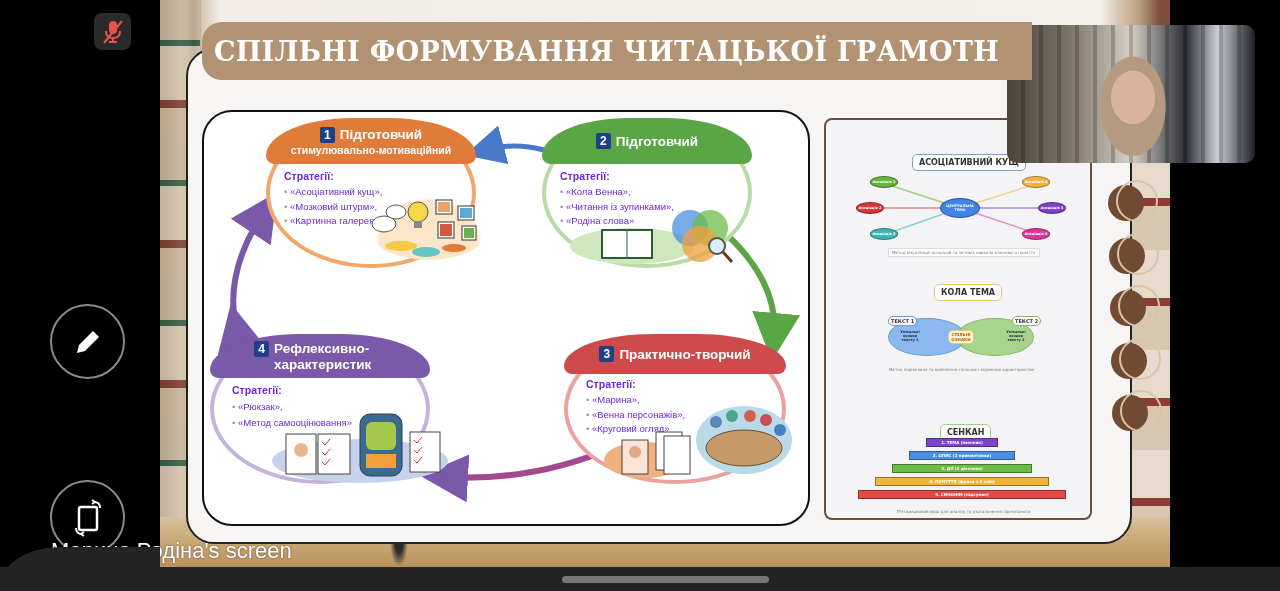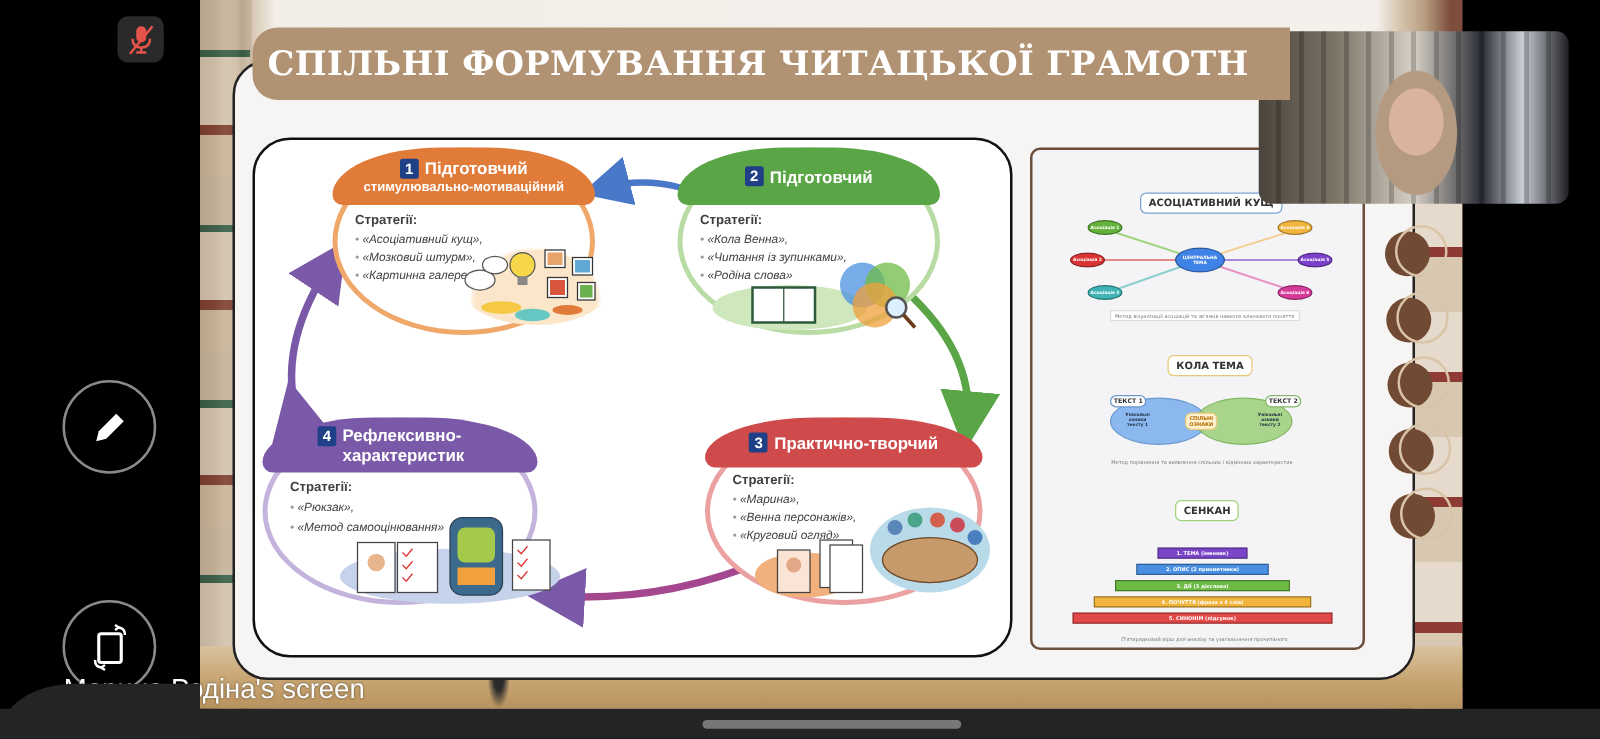--- a/index.html
+++ b/index.html
@@ -56,24 +56,24 @@
   .stage .head {
     position: absolute; color: #fff; font-family: "Liberation Sans", sans-serif; font-weight: bold;
     display: flex; flex-direction: column; align-items: center; justify-content: center; text-align: center;
   }
   .head .num {
     display: inline-block; background: #1f3f86; color: #fff; width: 15px; height: 16px; line-height: 16px;
     font-size: 12px; text-align: center; border-radius: 2px; margin-right: 5px;
   }
   .head .line1 { font-size: 13.5px; display: flex; align-items: center; }
   .head .line2 { font-size: 10.5px; margin-top: 1px; }
-  .strat { position: absolute; font-family: "Liberation Sans", sans-serif; color: #404040; }
+  .strat { position: absolute; font-family: "Liberation Sans", sans-serif; color: #6d28d9; }
   .strat .lbl { font-weight: bold; font-size: 10.5px; margin-bottom: 3px; }
   .strat ul { list-style: none; }
-  .strat li { font-size: 9.5px; line-height: 14.5px; font-style: italic; }
+  .strat li { font-size: 9.5px; line-height: 14.5px; }
   .strat li::before { content: "• "; color: #999; }
 
   .arrow { position: absolute; }
 
   
   .illus { position: absolute; border-radius: 50%; }
 
   
   .side-card {
     position: absolute; left: 664px; top: 118px; width: 268px; height: 402px;
@@ -333,21 +333,21 @@
     <div class="pill-title" style="left:108px;top:164px;border-color:#e8c878;">КОЛА ТЕМА</div>
     <div style="position:absolute;left:62px;top:198px;width:78px;height:38px;border-radius:50%;background:#8ab8ef;border:1px solid #6a98cf;"></div>
     <div style="position:absolute;left:130px;top:198px;width:78px;height:38px;border-radius:50%;background:rgba(155,206,120,.85);border:1px solid #82b864;"></div>
     <div class="pill-title" style="left:62px;top:196px;font-size:5px;padding:1px 2px;border-color:#6a98cf;">ТЕКСТ 1</div>
     <div class="pill-title" style="left:186px;top:196px;font-size:5px;padding:1px 2px;border-color:#82b864;">ТЕКСТ 2</div>
     <div style="position:absolute;left:70px;top:210px;width:28px;font-size:3.5px;color:#234;text-align:center;font-weight:bold;">Унікальні ознаки тексту 1</div>
     <div style="position:absolute;left:176px;top:210px;width:28px;font-size:3.5px;color:#234;text-align:center;font-weight:bold;">Унікальні ознаки тексту 2</div>
     <div class="pill-title" style="left:122px;top:210px;font-size:4px;padding:1px 2px;border-color:#e8c878;background:#fff3cf;color:#b36a00;white-space:normal;width:26px;text-align:center;">СПІЛЬНІ ОЗНАКИ</div>
     <div class="caption" style="left:60px;top:246px;border:none;background:transparent;">Метод порівняння та виявлення спільних і відмінних характеристик</div>
 
-    <div class="pill-title" style="left:114px;top:280px;border-color:#9fd37a;">СЕНКАН</div>
+    <div class="pill-title" style="left:114px;top:304px;border-color:#9fd37a;">СЕНКАН</div>
     <div class="tier" style="left:100px;top:318px;width:72px;background:#7b45c9;">1. ТЕМА (іменник)</div>
     <div class="tier" style="left:83px;top:331px;width:106px;background:#4a90e2;">2. ОПИС (2 прикметники)</div>
     <div class="tier" style="left:66px;top:344px;width:140px;background:#6dbb45;">3. ДІЇ (3 дієслова)</div>
     <div class="tier" style="left:49px;top:357px;width:174px;background:#f0b43c;">4. ПОЧУТТЯ (фраза з 4 слів)</div>
     <div class="tier" style="left:32px;top:370px;width:208px;background:#e34848;">5. СИНОНІМ (підсумок)</div>
     <div class="caption" style="left:68px;top:388px;border:none;background:transparent;">П'ятирядковий вірш для аналізу та узагальнення прочитаного</div>
   </div>
 
   <div class="ring" style="left:948px;top:185px;"></div>
   <div class="ring" style="left:949px;top:238px;"></div>

